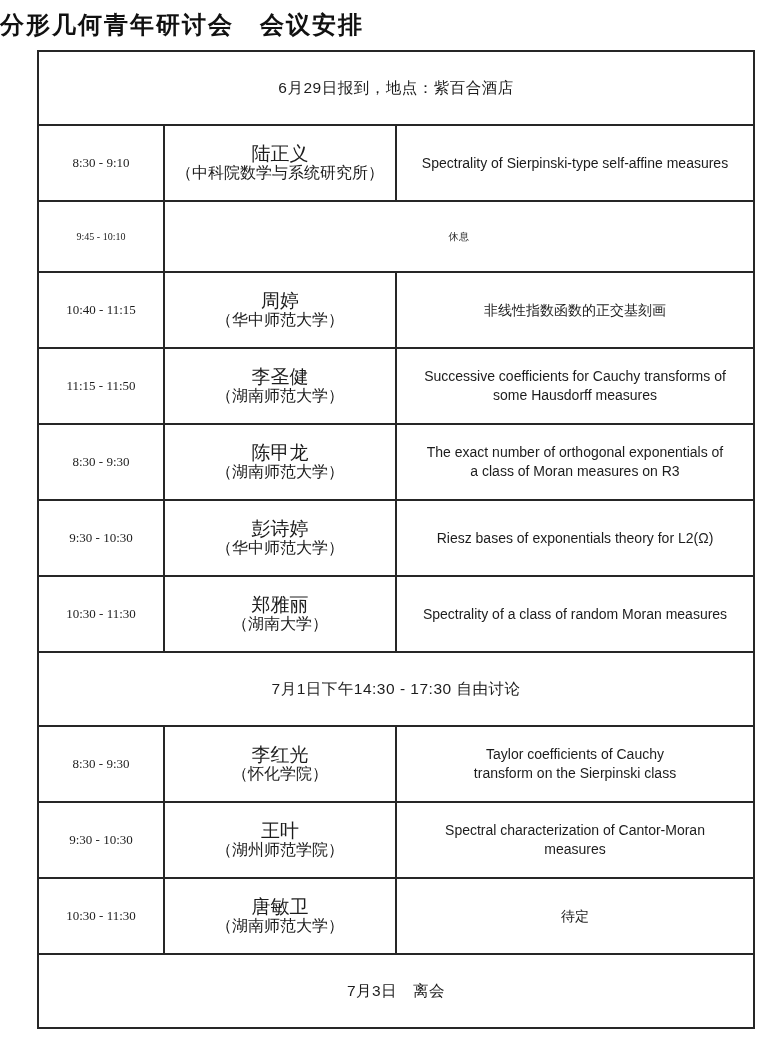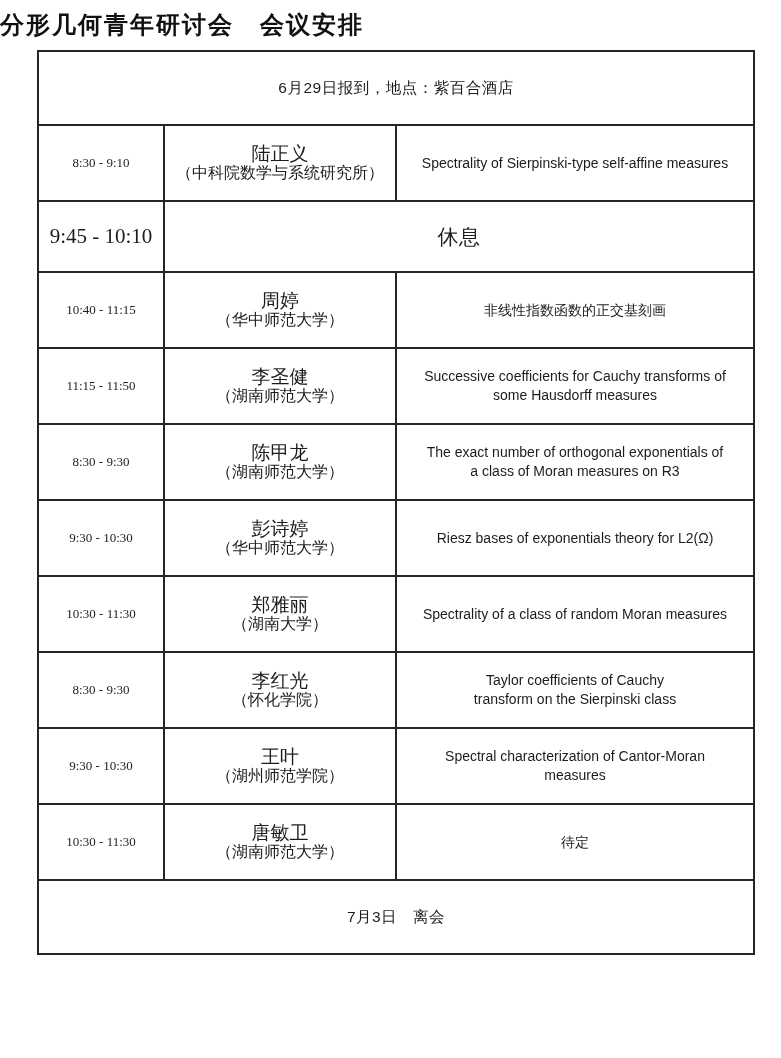--- a/index.html
+++ b/index.html
@@ -34,21 +34,21 @@
   }
   table.schedule td {
     border: 2px solid #262626;
     text-align: center;
     vertical-align: middle;
     padding: 14px 6px;
     overflow: hidden;
   }
   tr.banner td { height: 44px; font-size: 15.5px; }
   tr.talk td   { height: 46px; }
-  tr.brk td    { height: 41px; font-size: 21px; margin-top: 28px; }
+  tr.brk td    { height: 41px; font-size: 10px; margin-top: 28px; }
   td.time-cell {
     font-family: "Liberation Serif", serif;
     font-size: 13px;
     white-space: nowrap;
     padding: 2px 2px;
   }
   td.speaker-cell { font-size: 15px; line-height: 19px; padding: 2px 2px; }
   .speaker-name { font-size: 19px; }
   .speaker-aff  { font-size: 16px; }
   td.talk-cell {
@@ -126,20 +126,23 @@
     </tr>
     <tr class="talk">
       <td class="time-cell">10:30 - 11:30</td>
       <td class="speaker-cell">
         <div class="speaker-name">郑雅丽</div>
         <div class="speaker-aff">（湖南大学）</div>
       </td>
       <td class="talk-cell">Spectrality of a class of random Moran measures</td>
     </tr>
 
+    <tr class="banner">
+      <td colspan="3" class="banner-cell">7月1日下午14:30 - 17:30 自由讨论</td>
+    </tr>
 
     <tr class="talk">
       <td class="time-cell">8:30 - 9:30</td>
       <td class="speaker-cell">
         <div class="speaker-name">李红光</div>
         <div class="speaker-aff">（怀化学院）</div>
       </td>
       <td class="talk-cell">Taylor coefficients of Cauchy
 transform on the Sierpinski class</td>
     </tr>

